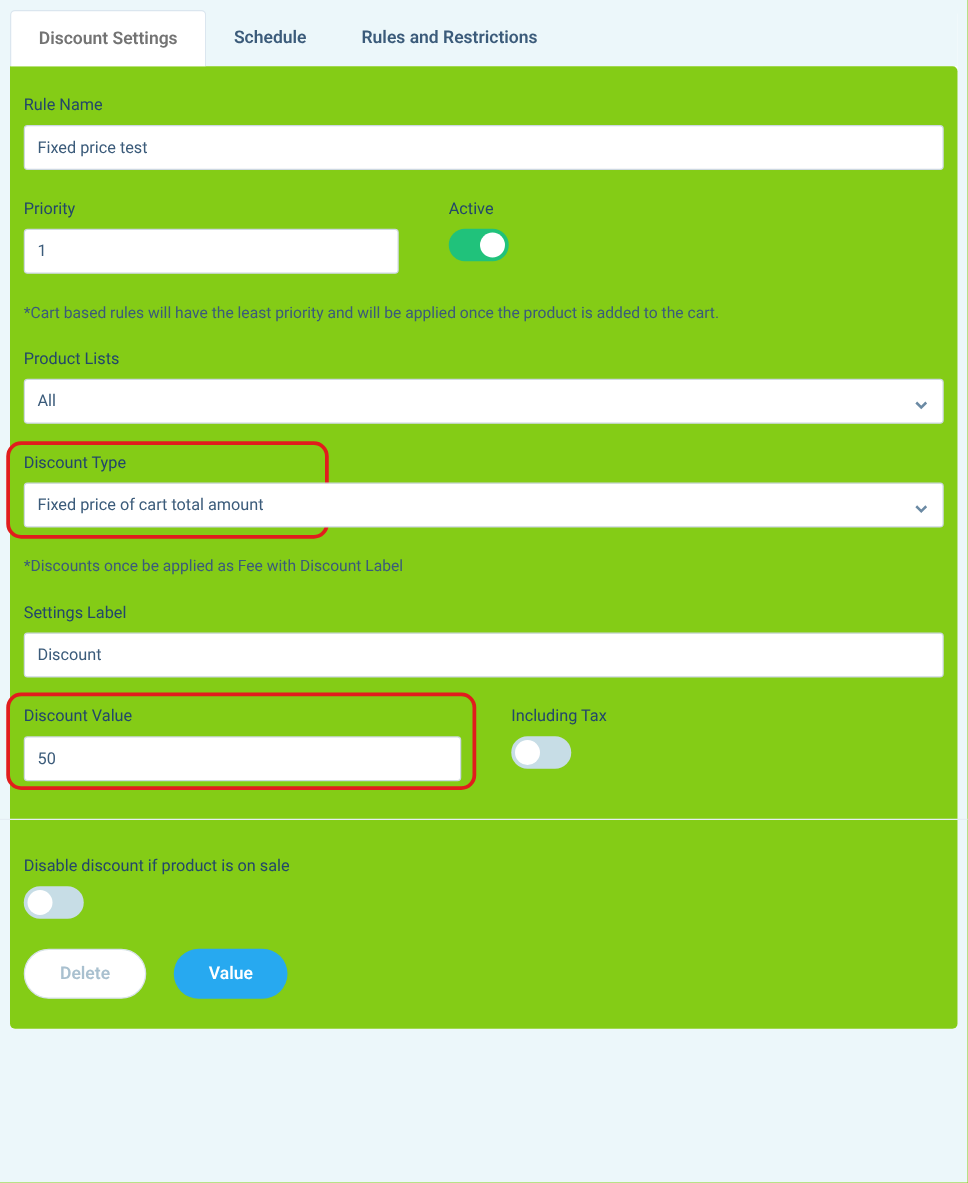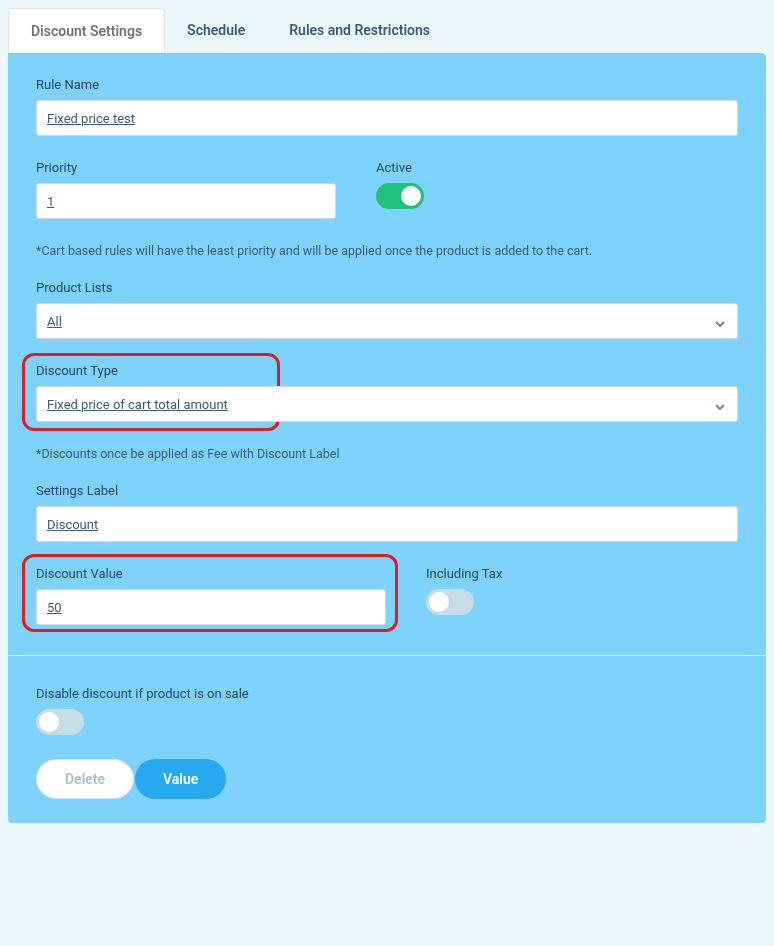--- a/index.html
+++ b/index.html
@@ -1,42 +1,42 @@
 <!DOCTYPE html>
 <html><head>
 <meta charset="utf-8">
 <style>
   * { box-sizing: border-box; margin: 0; padding: 0; font-family: -apple-system, BlinkMacSystemFont, "Segoe UI", Roboto, sans-serif; }
   body { background: #ecf7fa; width: 774px; height: 946px; padding: 8px; }
   .panel { background: #fff; border-radius: 4px; }
   .tabs { display: flex; background: #ecf7fa; }
   .tab { padding: 14px 22px; font-size: 14px; font-weight: 600; color: #3b5b7a; cursor: pointer; border-top-left-radius: 4px; border-top-right-radius: 4px; }
   .tab.active { background: #fff; color: #737373; border-top: 1px solid #dbe6ef; border-left: 1px solid #dbe6ef; border-right: 1px solid #dbe6ef; }
-  .content { background: #7dd3fc; padding: 24px 28px; border-radius: 0 4px 4px 4px; }
+  .content { background: #84cc16; padding: 24px 11px; border-radius: 0 4px 4px 4px; }
   .field-row { margin-bottom: 24px; }
   .field-label { font-size: 13px; color: #23476a; margin-bottom: 8px; display: block; }
-  .text-input, .select-input { width: 100%; height: 36px; border: 1px solid #cdd8e1; border-radius: 3px; padding: 0 10px; font-size: 13px; color: #3b5b7a; background: #fff; text-decoration: underline; }
+  .text-input, .select-input { width: 100%; height: 36px; border: 1px solid #cdd8e1; border-radius: 3px; padding: 0 10px; font-size: 13px; color: #3b5b7a; background: #fff; }
   .select-wrap { position: relative; }
   .select-input { appearance: none; }
   .chevron { position: absolute; right: 12px; top: 50%; transform: translateY(-50%); width: 12px; height: 12px; pointer-events: none; }
   .chevron svg { width: 100%; height: 100%; fill: none; stroke: #6b8aa4; stroke-width: 2; }
   .row-2col { display: flex; gap: 40px; margin-bottom: 24px; }
   .col-left { flex: 0 0 350px; }
   .col-narrow { flex: 0 0 300px; }
   .col-auto { flex: 1; }
   .help-text { font-size: 12.5px; color: #3b5b7a; margin-bottom: 22px; }
   .toggle { width: 48px; height: 26px; border-radius: 13px; position: relative; cursor: pointer; }
   .toggle.on { background: #20c27b; }
   .toggle.off { background: #c7dde6; }
   .toggle-handle { width: 20px; height: 20px; border-radius: 10px; background: #fff; position: absolute; top: 3px; }
   .toggle.on .toggle-handle { right: 3px; }
   .toggle.off .toggle-handle { left: 3px; }
   .highlight-box { position: absolute; border: 3px solid #e11d1d; border-radius: 12px; pointer-events: none; }
   .section-divider { height: 1px; background: #e5eef4; margin: 30px -28px 30px; }
-  .btn-row { display: flex; gap: 1px; margin-top: 24px; align-items: flex-end; }
+  .btn-row { display: flex; gap: 22px; margin-top: 24px; align-items: flex-end; }
   .btn { height: 40px; padding: 0 28px; border-radius: 20px; font-size: 14px; font-weight: 600; cursor: pointer; border: none; }
   .btn-delete { background: #fff; color: #a9c0cf; border: 1.5px solid #d7e2e9; }
   .btn-update { background: #27a9f0; color: #fff; }
   .wrap-rel { position: relative; }
 </style>
 </head>
 <body>
 
 <div class="panel">
   <div class="tabs">

